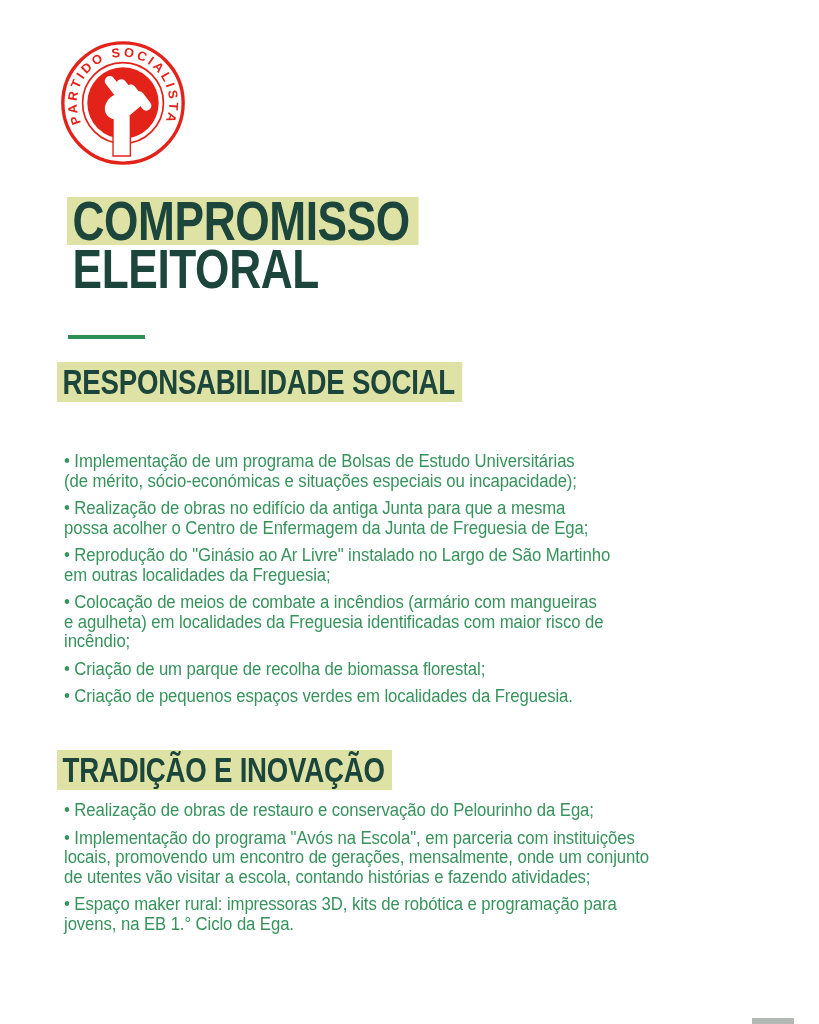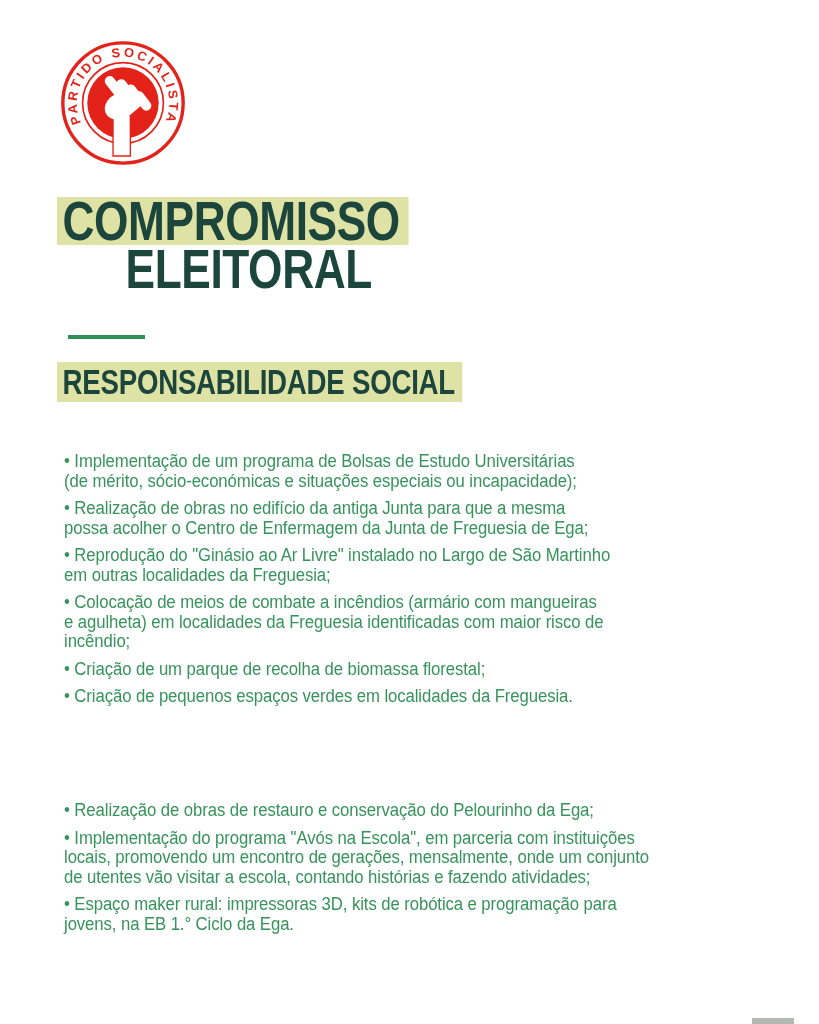--- a/index.html
+++ b/index.html
@@ -8,21 +8,21 @@
     width:819px;height:1024px;
     margin:0 auto;
     background:#ffffff;
     overflow:hidden;
     font-family:"Liberation Sans", sans-serif;
   }
   
   .logo{position:absolute;left:60px;top:40px;width:126px;height:126px;}
   .logo svg{display:block;width:100%;height:100%;}
   
-  .title-block{position:absolute;left:57px;top:197px;text-align:center;}
+  .title-block{position:absolute;left:67px;top:197px;}
   .title-line{
     display:inline-block;
     font-size:56px;font-weight:bold;
     color:#1c453c;
     height:48px;line-height:48px;
     letter-spacing:-0.5px;
     transform:scaleX(0.79);transform-origin:0 50%;
     white-space:nowrap;
   }
   .hl{background:#dfe2a5;padding:0 11px 0 7px;}
@@ -112,20 +112,25 @@
 possa acolher o Centro de Enfermagem da Junta de Freguesia de Ega;</p>
     <p class="bullet">• Reprodução do "Ginásio ao Ar Livre" instalado no Largo de São Martinho
 em outras localidades da Freguesia;</p>
     <p class="bullet">• Colocação de meios de combate a incêndios (armário com mangueiras
 e agulheta) em localidades da Freguesia identificadas com maior risco de
 incêndio;</p>
     <p class="bullet">• Criação de um parque de recolha de biomassa florestal;</p>
     <p class="bullet">• Criação de pequenos espaços verdes em localidades da Freguesia.</p>
   </div>
 
+  <div class="sec-heading" id="sec2-heading">
+    <div class="hline-wrap">
+      <span class="hline">TRADIÇÃO E INOVAÇÃO</span>
+    </div>
+  </div>
 
   <div class="bullets" id="sec2-bullets">
     <p class="bullet">• Realização de obras de restauro e conservação do Pelourinho da Ega;</p>
     <p class="bullet">• Implementação do programa "Avós na Escola", em parceria com instituições
 locais, promovendo um encontro de gerações, mensalmente, onde um conjunto
 de utentes vão visitar a escola, contando histórias e fazendo atividades;</p>
     <p class="bullet">• Espaço maker rural: impressoras 3D, kits de robótica e programação para
 jovens, na EB 1.° Ciclo da Ega.</p>
   </div>
 

